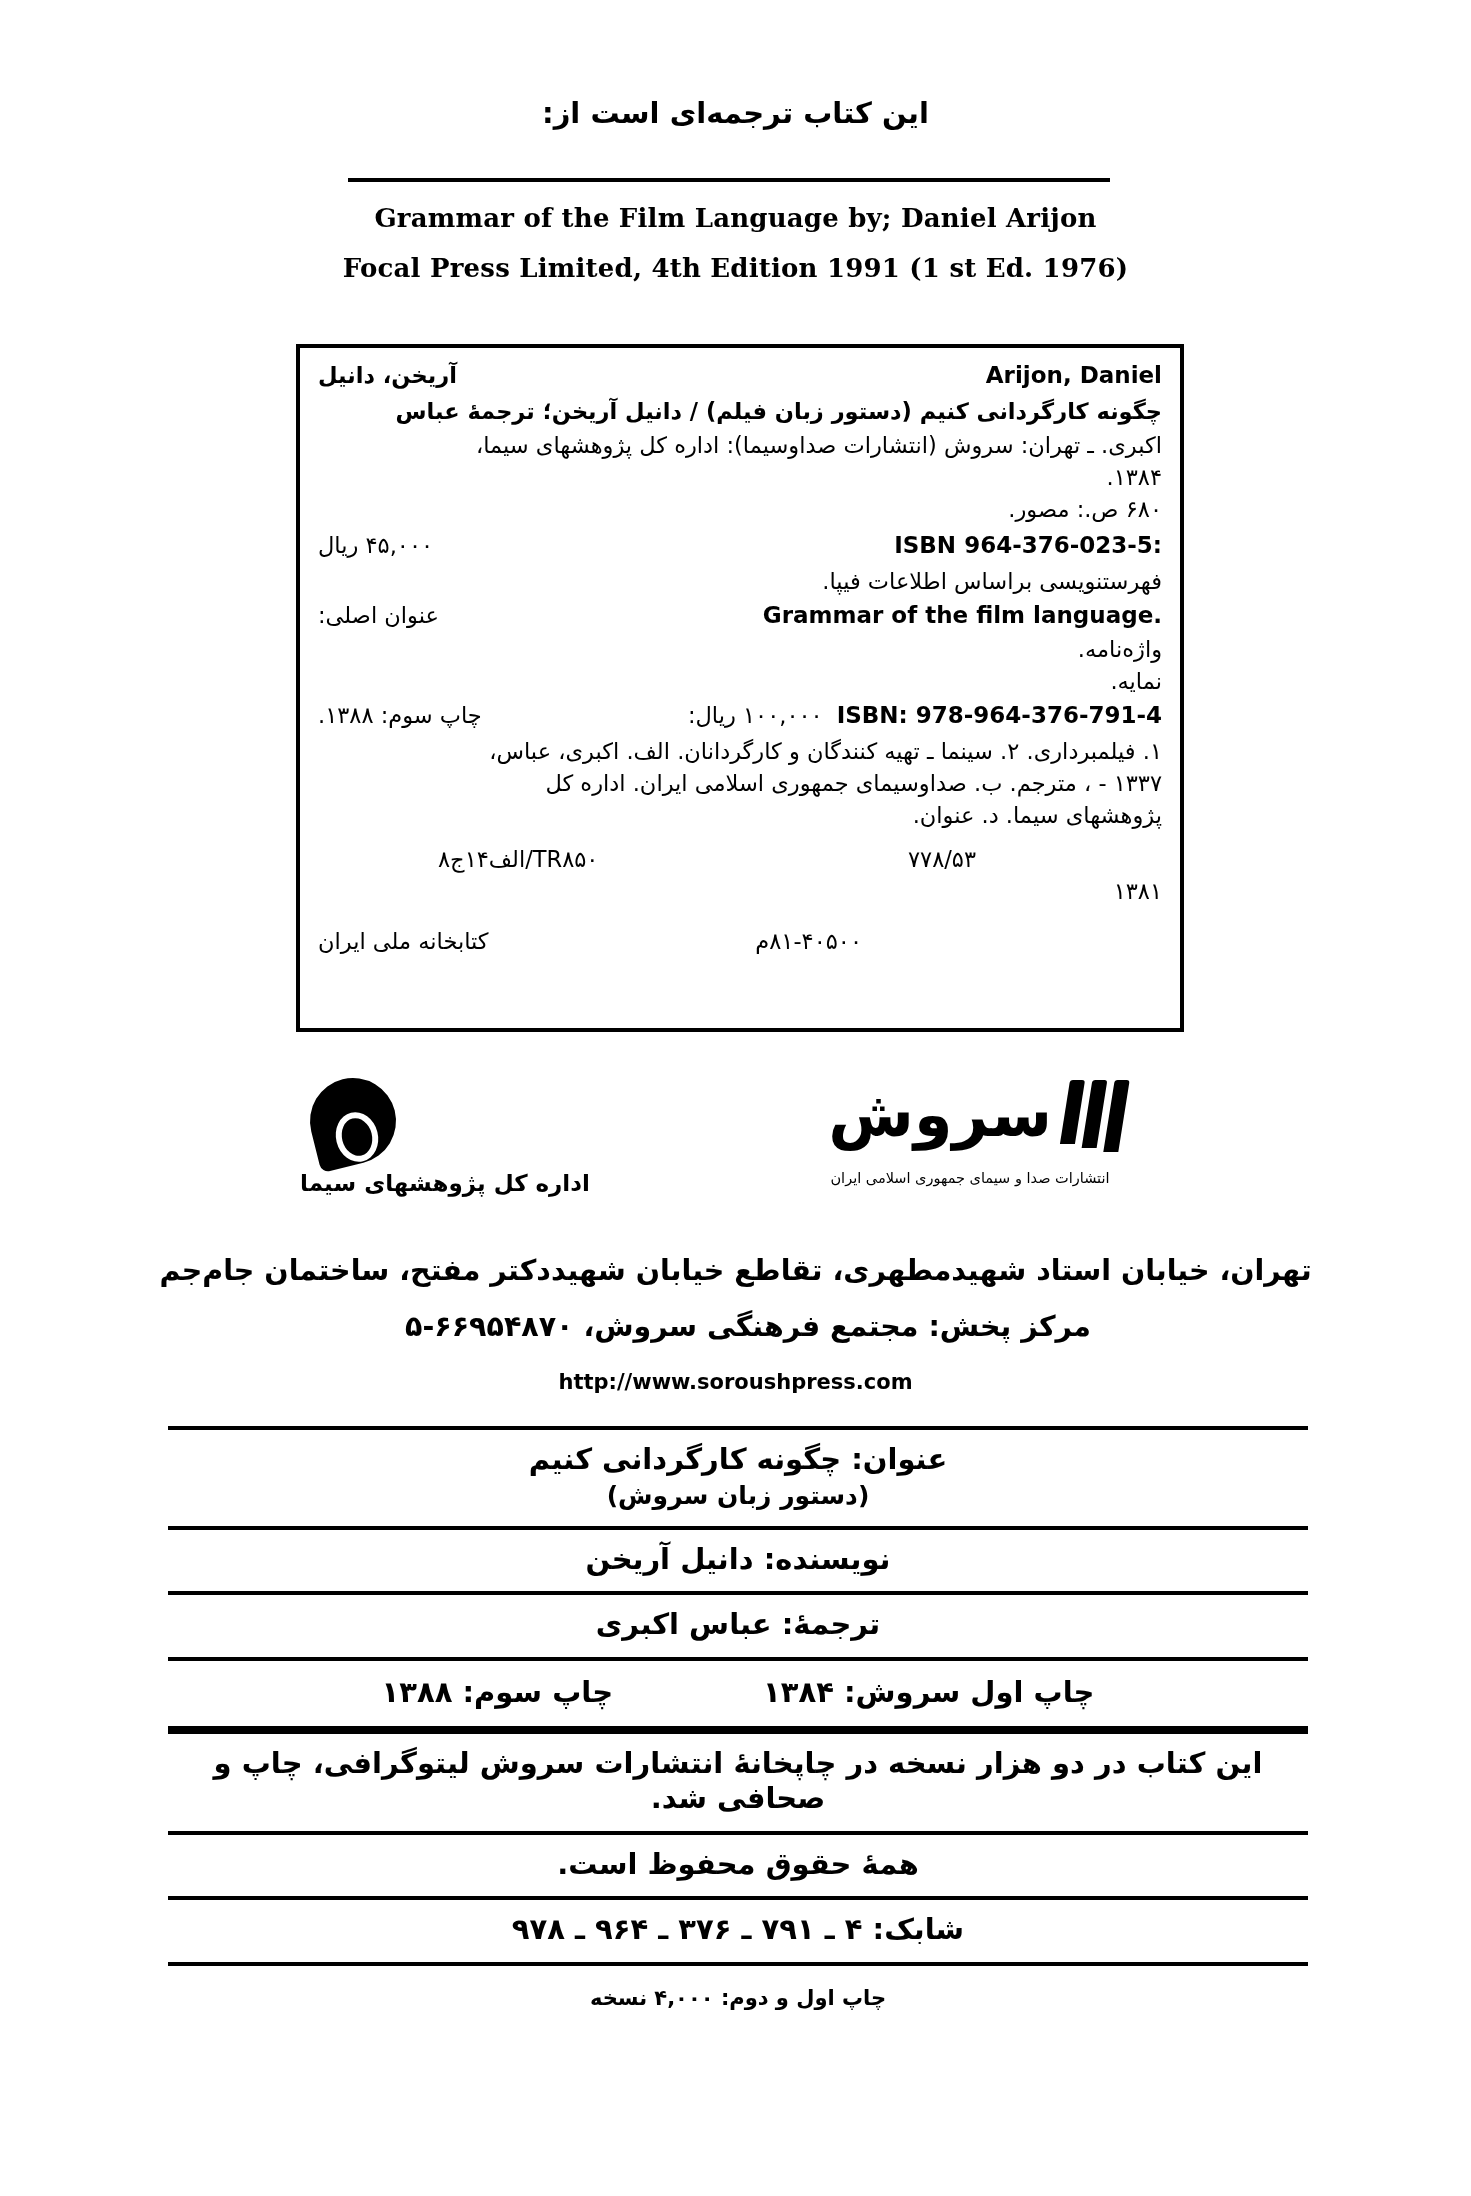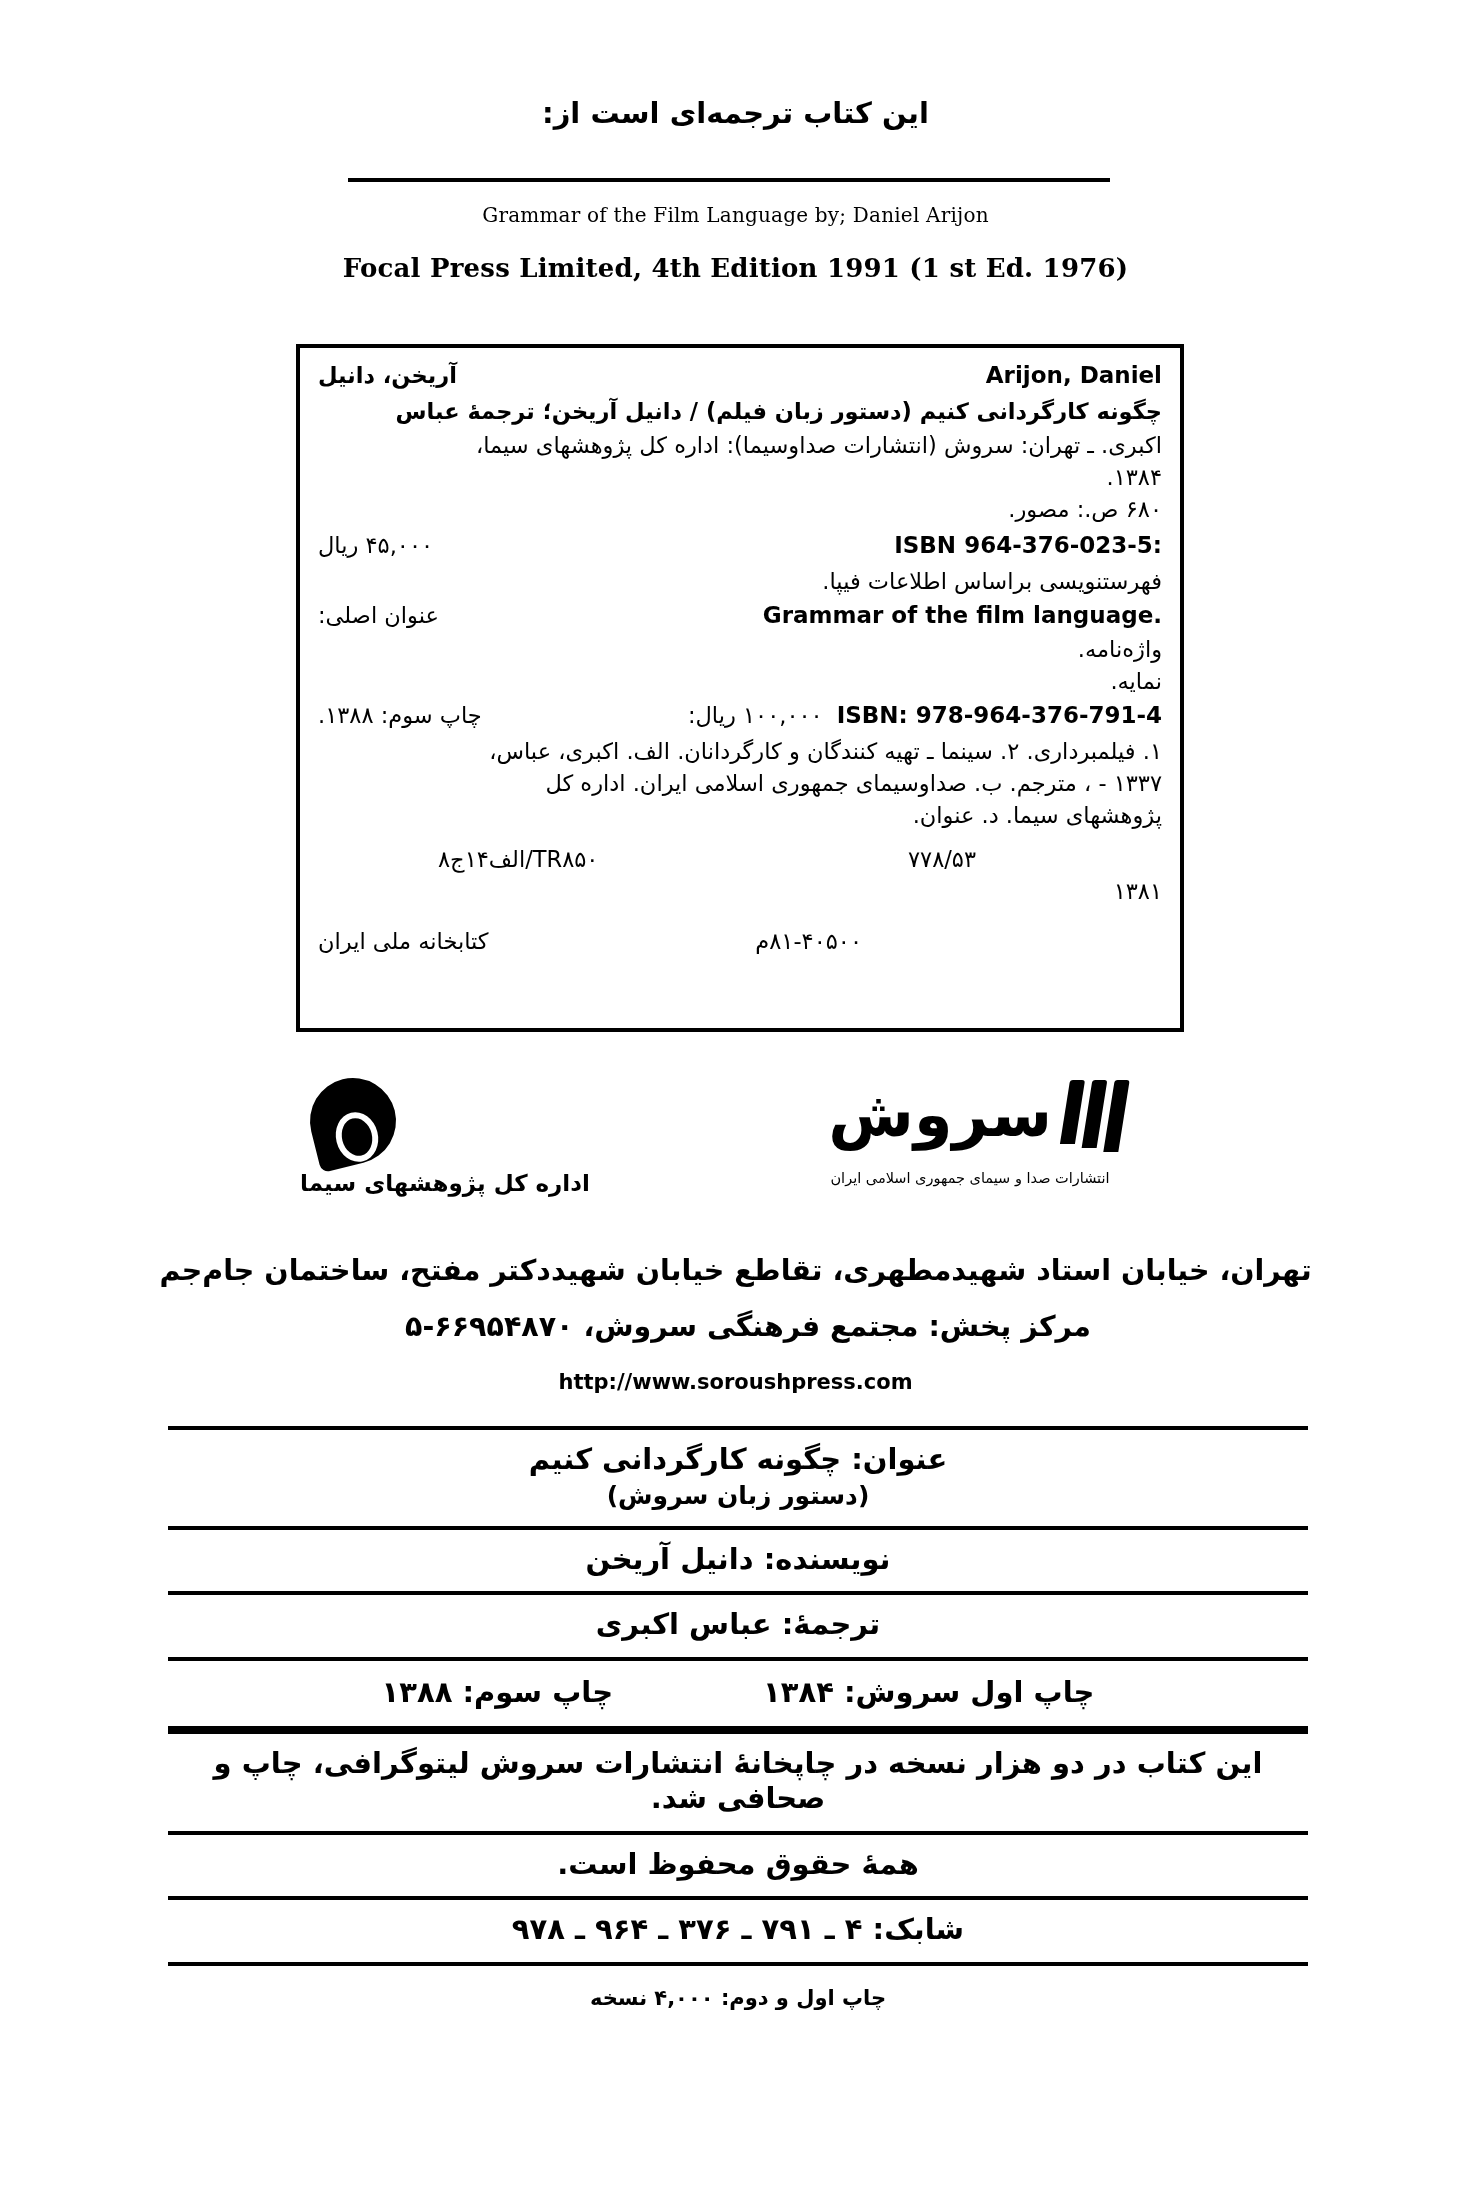--- a/index.html
+++ b/index.html
@@ -42,22 +42,22 @@
     background: #000;
   }
   .eng-line1 {
     position: absolute;
     top: 203px;
     left: 0;
     right: 0;
     text-align: center;
     direction: ltr;
     font-family: "DejaVu Serif", "Liberation Serif", serif;
-    font-weight: normal;
-    font-size: 20px;
+    font-weight: bold;
+    font-size: 26px;
     letter-spacing: 0.2px;
   }
   .eng-line2 {
     position: absolute;
     top: 253px;
     left: 0;
     right: 0;
     text-align: center;
     direction: ltr;
     font-family: "DejaVu Serif", "Liberation Serif", serif;

